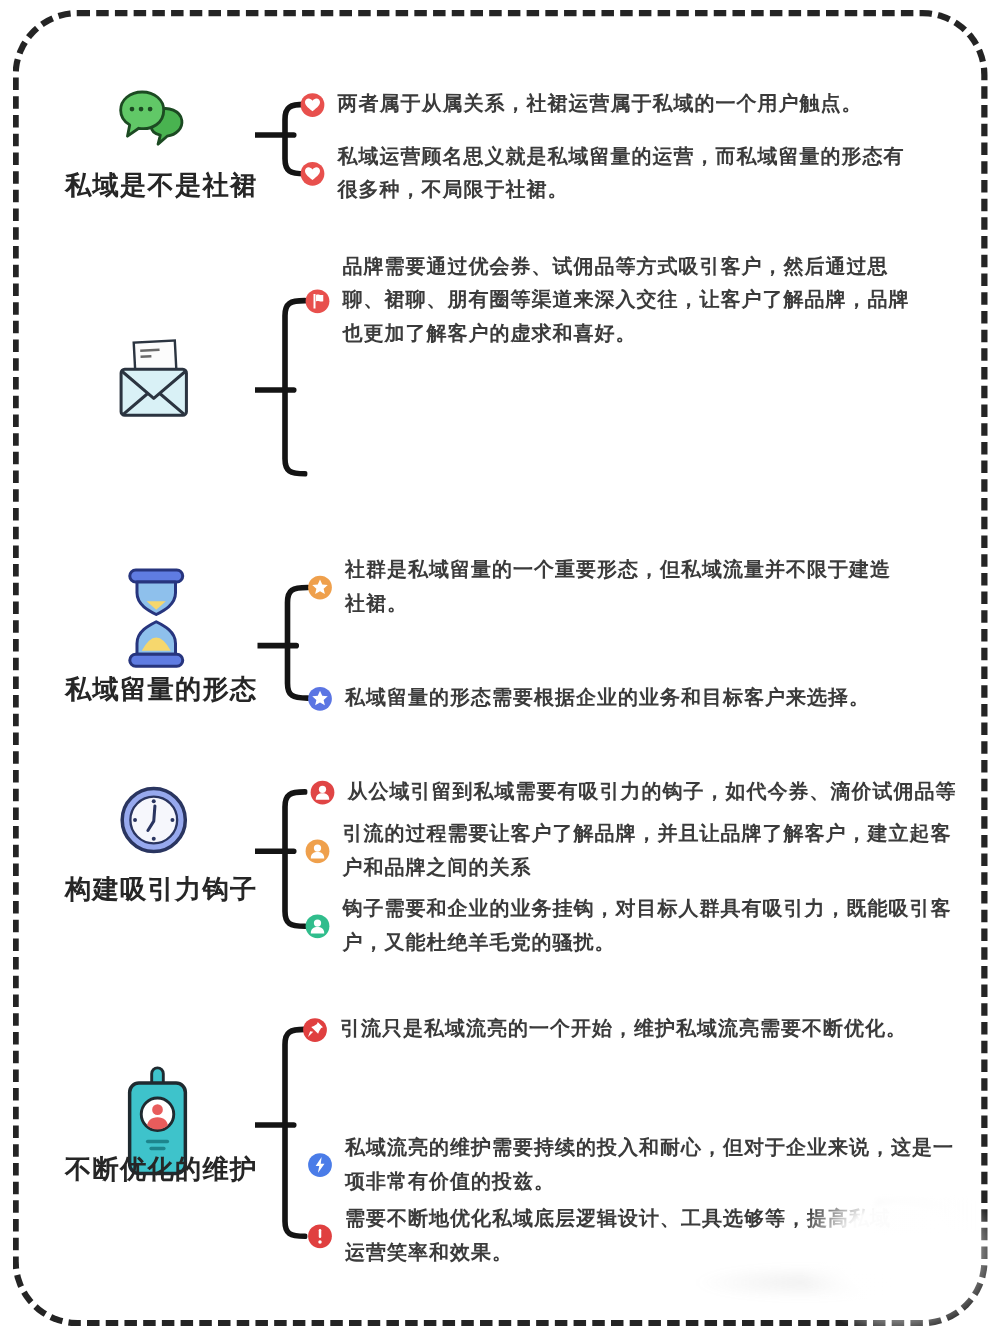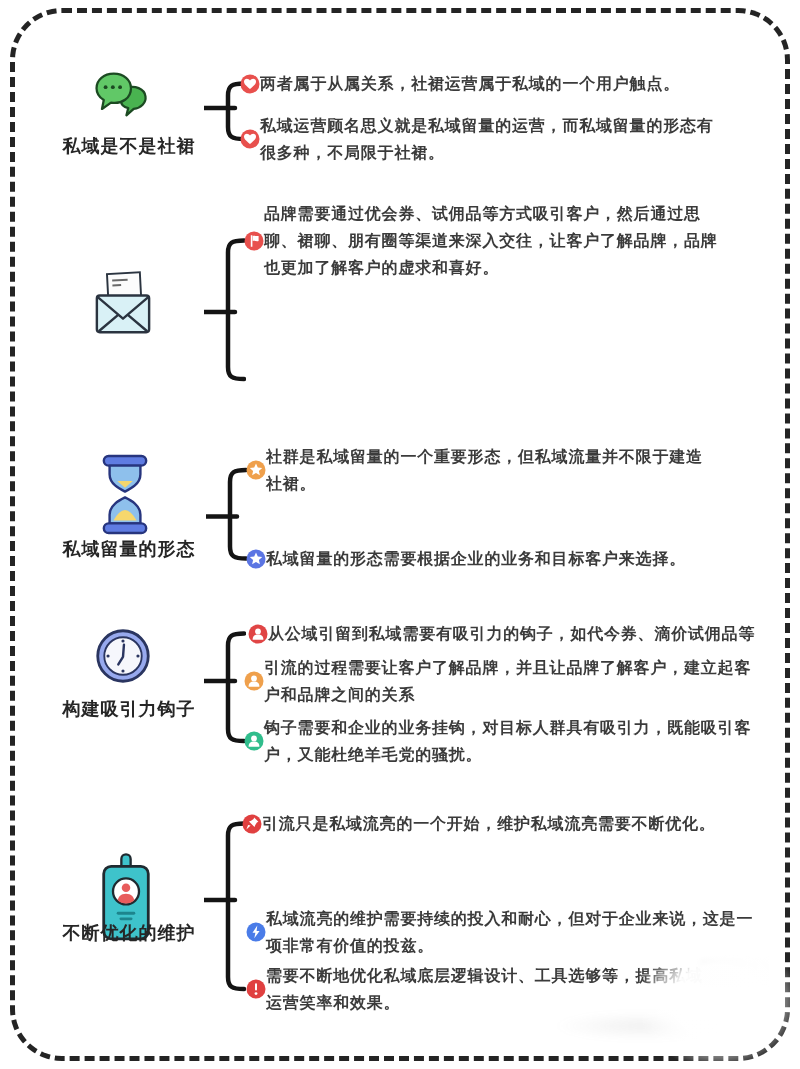--- a/index.html
+++ b/index.html
@@ -3,26 +3,26 @@
 <meta charset="utf-8">
 <style>
   html,body{margin:0;padding:0;background:#ffffff;}
   .canvas{position:relative;width:800px;height:1069px;background:#ffffff;overflow:hidden;
           font-family:"Liberation Sans",sans-serif;}
   .frame{position:absolute;left:10px;top:8px;right:10px;bottom:8px;
          border:5px dashed #242424;border-radius:52px;}
   
   .sec-icon{position:absolute;}
   .sec-title{position:absolute;left:40px;width:178px;text-align:center;
-             font-size:18px;font-weight:900;color:#262626;letter-spacing:1px;}
+             font-size:21px;font-weight:900;color:#262626;letter-spacing:1px;}
   
   .bracket{position:absolute;}
   .bracket path{stroke:#141414;stroke-width:4.5;fill:none;stroke-linecap:round;}
   
-  .bullet{position:absolute;display:flex;align-items:center;gap:0;}
+  .bullet{position:absolute;display:flex;align-items:center;gap:10px;}
   .bicon{width:20px;height:20px;flex:0 0 20px;}
   .bicon .g{fill:#ffffff;}
   .btext{white-space:pre-line;font-size:16px;line-height:27px;letter-spacing:0.8px;
          font-weight:600;color:#3b3b3b;}
   .w1{width:500px;} .w2{width:524px;}
   
   .smudge{position:absolute;left:700px;top:960px;width:80px;height:26px;
           background:linear-gradient(90deg,rgba(170,170,170,0.30),rgba(240,240,240,0.12) 60%,rgba(255,255,255,0));
           filter:blur(2px);border-radius:4px;}
   .corner-fade{position:absolute;right:0;bottom:0;width:215px;height:150px;

